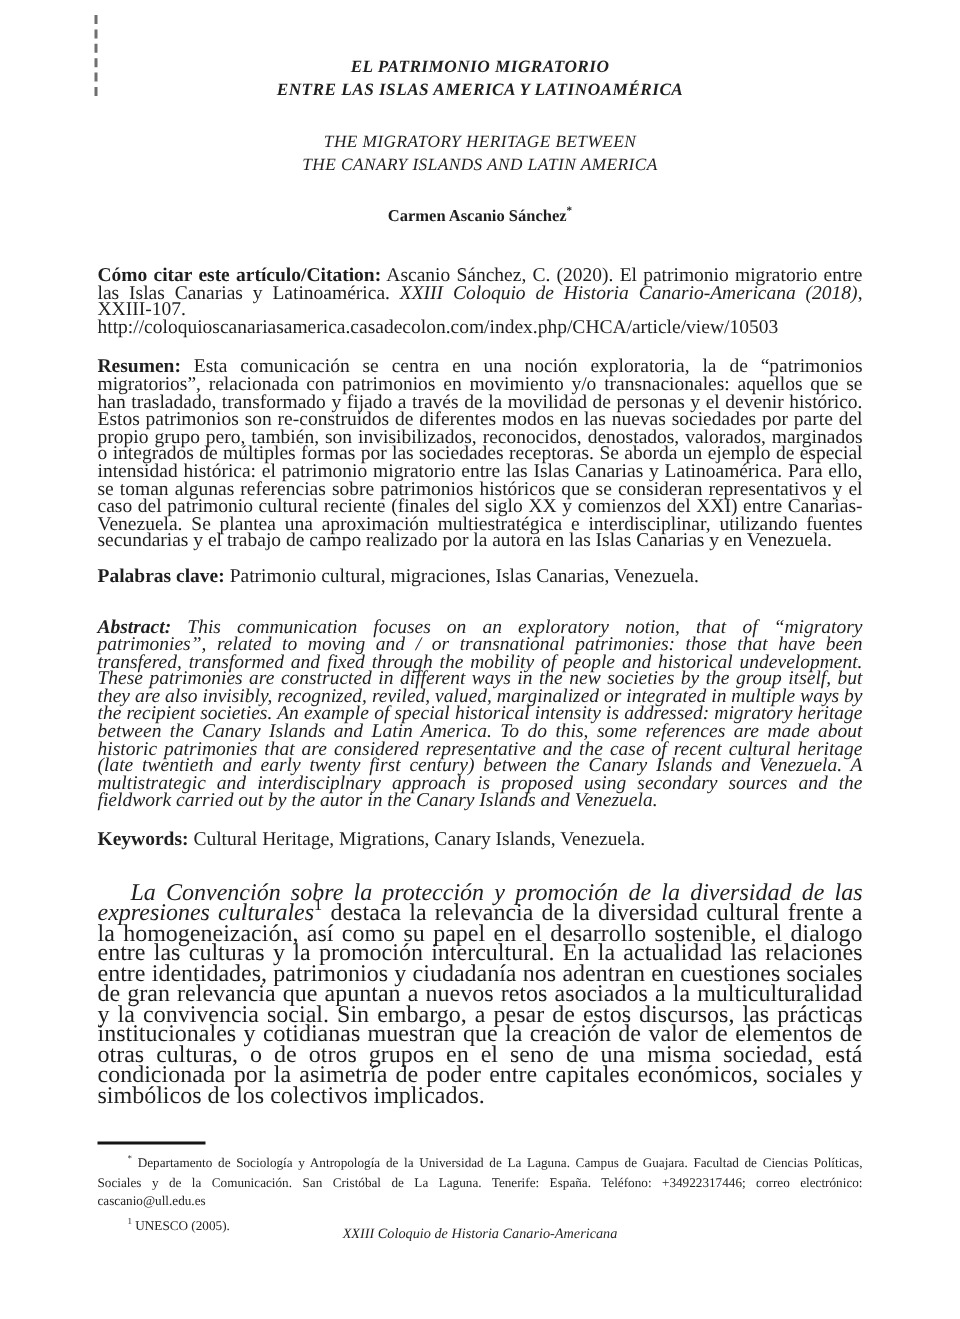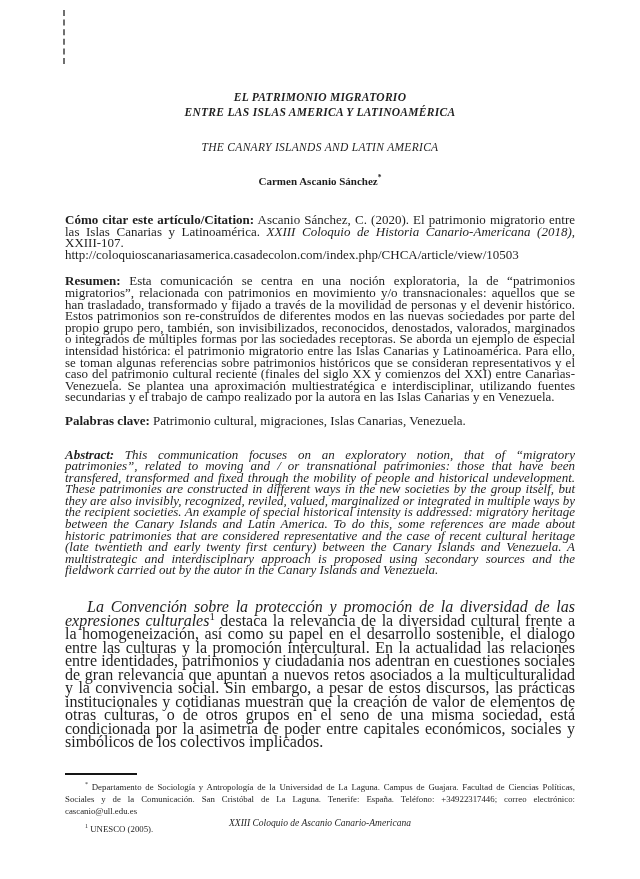--- a/index.html
+++ b/index.html
@@ -13,21 +13,21 @@
     font-family: "Liberation Serif", "DejaVu Serif", serif;
     color: #1f1f1f;
     overflow: hidden;
   }
   .scan-dashes {
     position: absolute; left: 63px; top: 10px;
     height: 54px; width: 0;
     border-left: 2px dashed #6f6f6f;
   }
   .title-es {
-    margin: 0; padding-top: 90px;
+    margin: 0; padding-top: 38px;
     text-align: center;
     font-size: 11.5px; line-height: 15px;
     font-weight: bold; font-style: italic;
     letter-spacing: 0.3px;
   }
   .title-en {
     margin: 20px 0 0;
     text-align: center;
     font-size: 11.5px; line-height: 15px;
     font-weight: normal; font-style: italic;
@@ -85,39 +85,41 @@
 <div class="page">
 
   <div class="scan-dashes"></div>
 
   <h1 class="title-es">
     <span class="title-line">EL PATRIMONIO MIGRATORIO</span>
     <span class="title-line">ENTRE LAS ISLAS AMERICA Y LATINOAMÉRICA</span>
   </h1>
 
   <h2 class="title-en">
+    <span class="title-line">THE MIGRATORY HERITAGE BETWEEN</span>
     <span class="title-line">THE CANARY ISLANDS AND LATIN AMERICA</span>
   </h2>
 
   <div class="author"><span>Carmen Ascanio Sánchez</span><sup>*</sup></div>
 
   <p class="meta citation"><b>Cómo citar este artículo/Citation:</b><span> Ascanio Sánchez, C. (2020). El patrimonio migratorio entre las Islas Canarias y Latinoamérica. </span><i>XXIII Coloquio de Historia Canario-Americana (2018)</i><span>, XXIII-107. http://coloquioscanariasamerica.casadecolon.com/index.php/CHCA/article/view/10503</span></p>
 
   <p class="meta resumen"><b>Resumen:</b><span> Esta comunicación se centra en una noción exploratoria, la de “patrimonios migratorios”, relacionada con patrimonios en movimiento y/o transnacionales: aquellos que se han trasladado, transformado y fijado a través de la movilidad de personas y el devenir histórico. Estos patrimonios son re-construidos de diferentes modos en las nuevas sociedades por parte del propio grupo pero, también, son invisibilizados, reconocidos, denostados, valorados, marginados o integrados de múltiples formas por las sociedades receptoras. Se aborda un ejemplo de especial intensidad histórica: el patrimonio migratorio entre las Islas Canarias y Latinoamérica. Para ello, se toman algunas referencias sobre patrimonios históricos que se consideran representativos y el caso del patrimonio cultural reciente (finales del siglo XX y comienzos del XXI) entre Canarias-Venezuela. Se plantea una aproximación multiestratégica e interdisciplinar, utilizando fuentes secundarias y el trabajo de campo realizado por la autora en las Islas Canarias y en Venezuela.</span></p>
 
   <p class="meta palabras"><b>Palabras clave:</b><span> Patrimonio cultural, migraciones, Islas Canarias, Venezuela.</span></p>
 
   <p class="meta abstract"><b>Abstract:</b><span> This communication focuses on an exploratory notion, that of “migratory patrimonies”, related to moving and / or transnational patrimonies: those that have been transfered, transformed and fixed through the mobility of people and historical undevelopment. These patrimonies are constructed in different ways in the new societies by the group itself, but they are also invisibly, recognized, reviled, valued, marginalized or integrated in multiple ways by the recipient societies. An example of special historical intensity is addressed: migratory heritage between the Canary Islands and Latin America. To do this, some references are made about historic patrimonies that are considered representative and the case of recent cultural heritage (late twentieth and early twenty first century) between the Canary Islands and Venezuela. A multistrategic and interdisciplnary approach is proposed using secondary sources and the fieldwork carried out by the autor in the Canary Islands and Venezuela.</span></p>
 
+  <p class="meta keywords"><b>Keywords:</b><span> Cultural Heritage, Migrations, Canary Islands, Venezuela.</span></p>
 
   <p class="body-par"><i>La Convención sobre la protección y promoción de la diversidad de las expresiones culturales</i><sup>1</sup><span> destaca la relevancia de la diversidad cultural frente a la homogeneización, así como su papel en el desarrollo sostenible, el dialogo entre las culturas y la promoción intercultural. En la actualidad las relaciones entre identidades, patrimonios y ciudadanía nos adentran en cuestiones sociales de gran relevancia que apuntan a nuevos retos asociados a la multiculturalidad y la convivencia social. Sin embargo, a pesar de estos discursos, las prácticas institucionales y cotidianas muestran que la creación de valor de elementos de otras culturas, o de otros grupos en el seno de una misma sociedad, está condicionada por la asimetría de poder entre capitales económicos, sociales y simbólicos de los colectivos implicados.</span></p>
 
   <div class="fn-rule"></div>
 
   <p class="footnote first"><sup>*</sup><span> Departamento de Sociología y Antropología de la Universidad de La Laguna. Campus de Guajara. Facultad de Ciencias Políticas, Sociales y de la Comunicación. San Cristóbal de La Laguna. Tenerife: España. Teléfono: +34922317446; correo electrónico: cascanio@ull.edu.es</span></p>
 
   <p class="footnote"><sup>1</sup><span> UNESCO (2005).</span></p>
 
   <div class="footer">
-    <div>XXIII Coloquio de Ascanio Canario-Americana</div>
+    <div>XXIII Coloquio de Historia Canario-Americana</div>
   </div>
 
 </div>
 
 </body></html>

